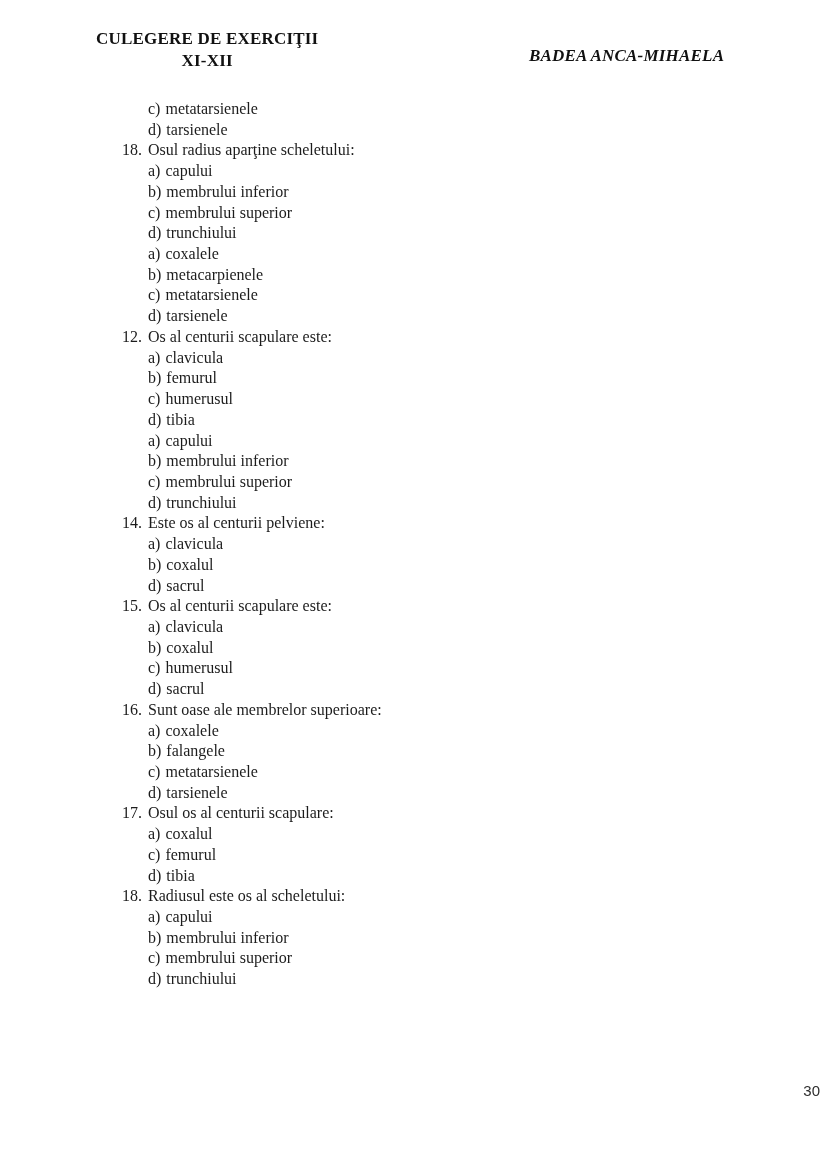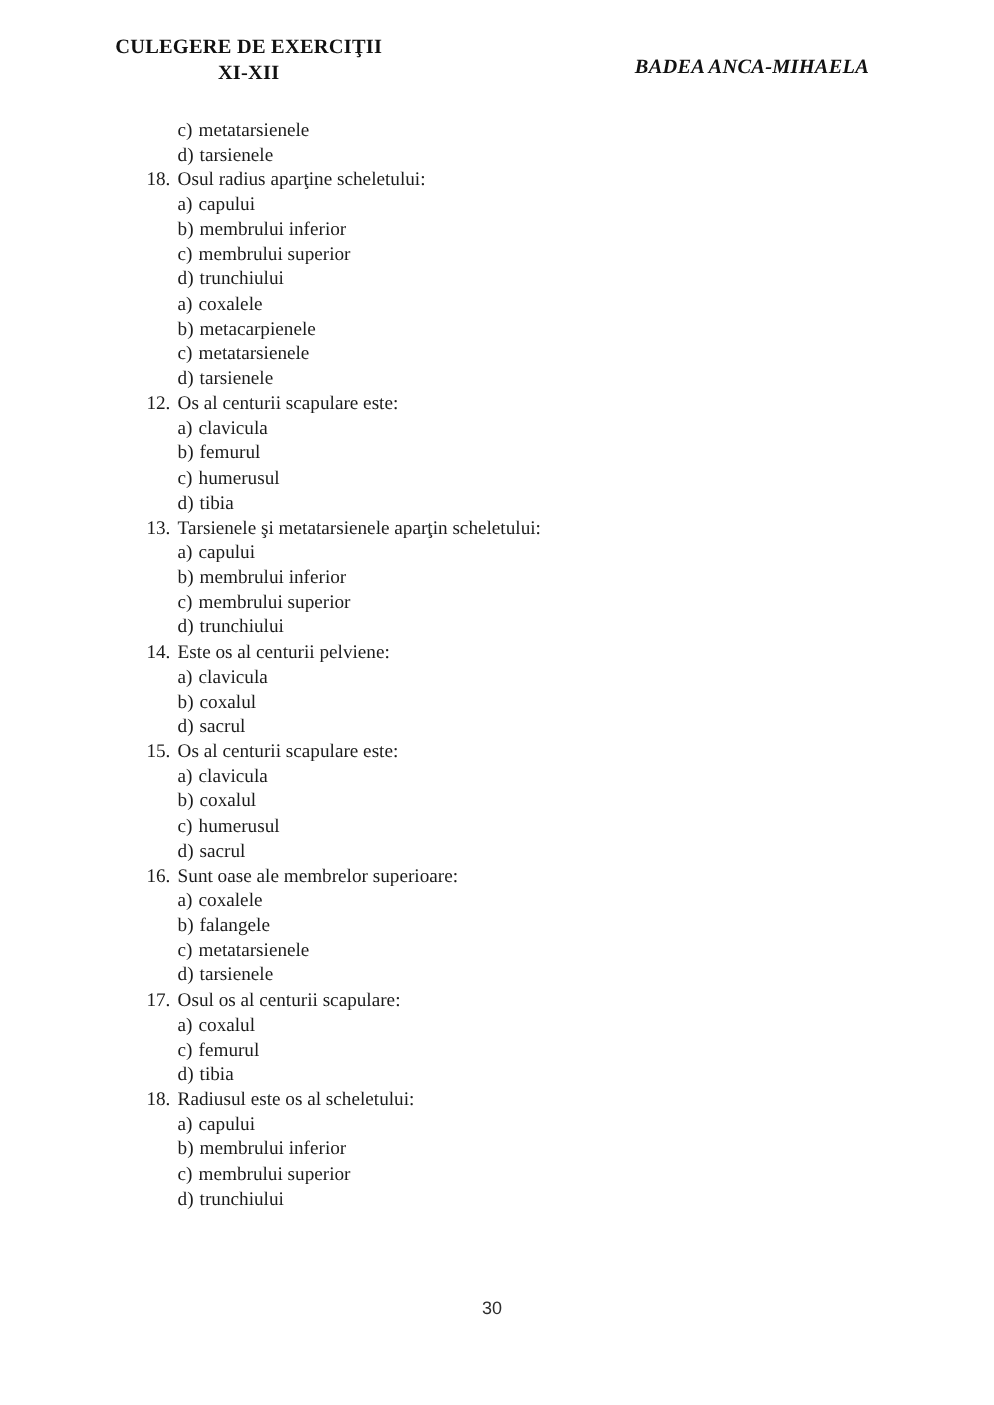--- a/index.html
+++ b/index.html
@@ -45,21 +45,21 @@
   }
   .q-line { padding-left: 122px; }
   .q-num { display: inline-block; width: 26px; }
   .opt-line { padding-left: 148px; }
   .opt-label { margin-right: 5px; }
   .footer {
     position: absolute;
     top: 1082px;
     left: 0;
     width: 820px;
-    text-align: center;
+    text-align: right;
     font-family: "Liberation Sans", sans-serif;
     font-size: 15px;
     color: #2e2e2e;
   }
 </style>
 </head>
 <body>
 
 <div class="page">
 
@@ -88,21 +88,20 @@
         <div class="opt-line"><span class="opt-label">d)</span><span class="opt-text">tarsienele</span></div>
       </div>
       <div class="question">
         <div class="q-line"><span class="q-num">12.</span><span class="q-text">Os al centurii scapulare este:</span></div>
         <div class="opt-line"><span class="opt-label">a)</span><span class="opt-text">clavicula</span></div>
         <div class="opt-line"><span class="opt-label">b)</span><span class="opt-text">femurul</span></div>
         <div class="opt-line"><span class="opt-label">c)</span><span class="opt-text">humerusul</span></div>
         <div class="opt-line"><span class="opt-label">d)</span><span class="opt-text">tibia</span></div>
       </div>
       <div class="question">
-        <div class="q-line"><span class="q-num">13.</span><span class="q-text">Tarsienele şi metatarsienele aparţin scheletului:</span></div>
         <div class="opt-line"><span class="opt-label">a)</span><span class="opt-text">capului</span></div>
         <div class="opt-line"><span class="opt-label">b)</span><span class="opt-text">membrului inferior</span></div>
         <div class="opt-line"><span class="opt-label">c)</span><span class="opt-text">membrului superior</span></div>
         <div class="opt-line"><span class="opt-label">d)</span><span class="opt-text">trunchiului</span></div>
       </div>
       <div class="question">
         <div class="q-line"><span class="q-num">14.</span><span class="q-text">Este os al centurii pelviene:</span></div>
         <div class="opt-line"><span class="opt-label">a)</span><span class="opt-text">clavicula</span></div>
         <div class="opt-line"><span class="opt-label">b)</span><span class="opt-text">coxalul</span></div>
         <div class="opt-line"><span class="opt-label">d)</span><span class="opt-text">sacrul</span></div>

